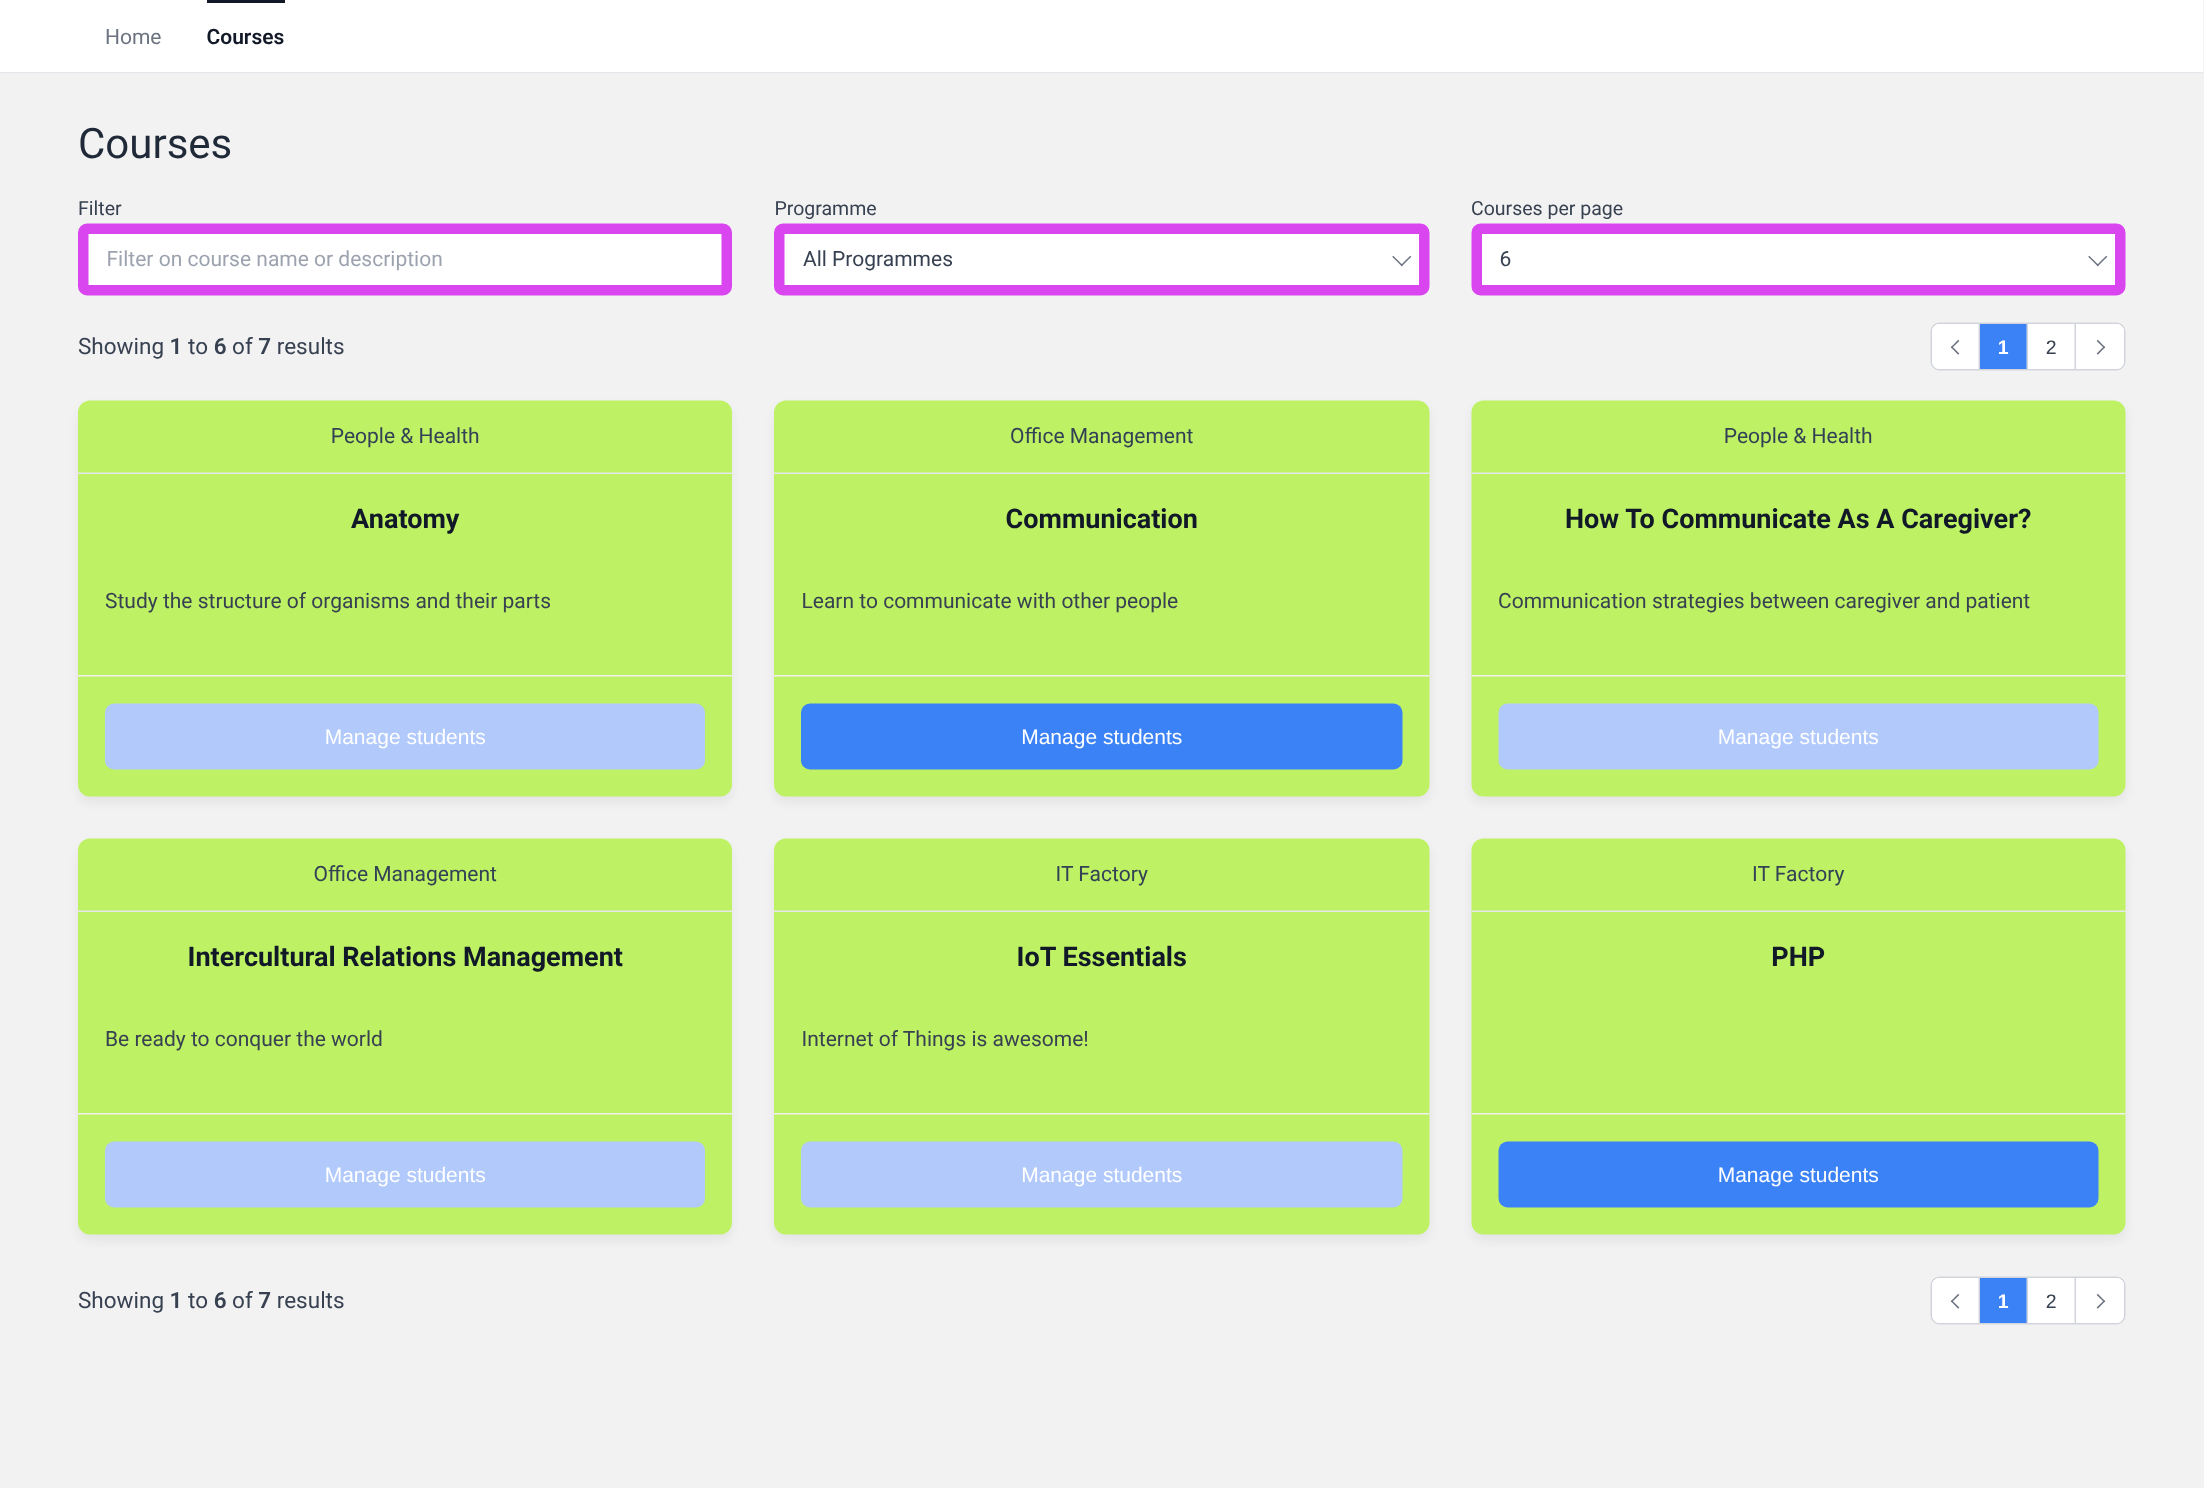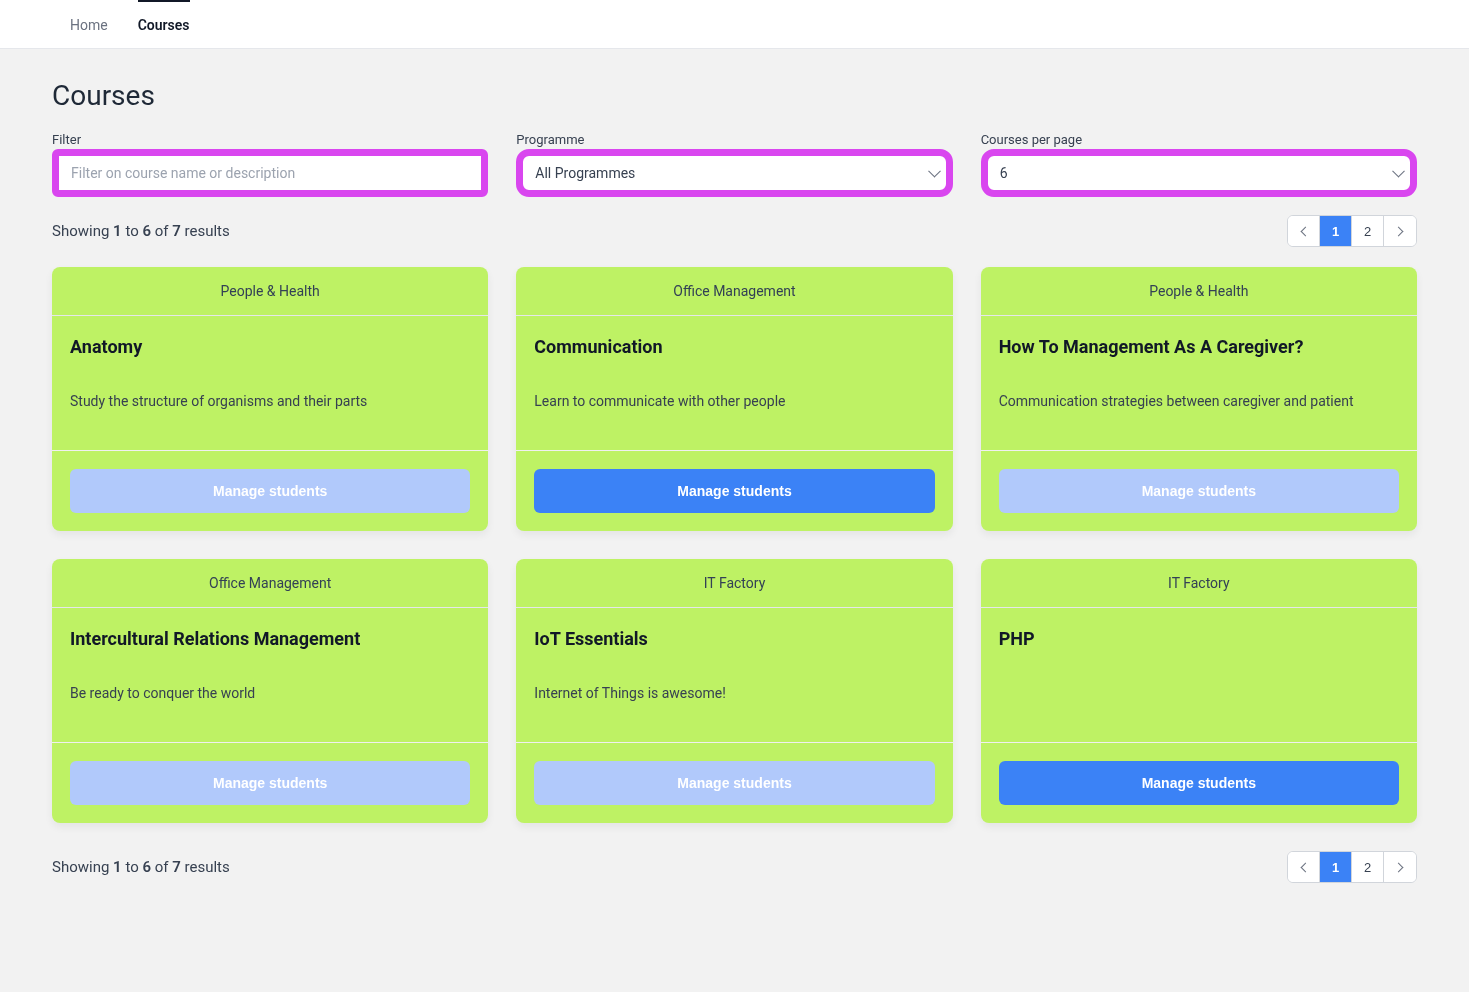--- a/index.html
+++ b/index.html
@@ -98,21 +98,20 @@
       width: 8px;
       height: 8px;
       border-right: 1.5px solid #6b7280;
       border-bottom: 1.5px solid #6b7280;
       transform: translateY(-70%) rotate(45deg);
       pointer-events: none;
     }
 
     .select-wrapper .filter-select {
       width: 100%;
-      border-radius: 13px;
     }
 
     .results-row {
       display: flex;
       justify-content: space-between;
       align-items: center;
       margin-bottom: 20px;
     }
 
     .results-text {
@@ -199,39 +198,40 @@
       padding: 20px 18px;
       flex: 1;
       min-height: 134px;
     }
 
     .card-title {
       font-size: 18px;
       font-weight: 700;
       color: #111827;
       margin-bottom: 36px;
+      text-align: center;
     }
 
     .card-desc {
       font-size: 14px;
       color: #374151;
     }
 
     .card-footer {
       padding: 18px;
       border-top: 1px solid #f0f0f0;
     }
 
     .manage-btn {
       width: 100%;
       padding: 14px;
       border: none;
       border-radius: 6px;
       font-size: 14px;
-      font-weight: 700;
+      font-weight: 400;
       cursor: pointer;
       text-align: center;
     }
 
     .manage-btn.enabled {
       background: #3b82f6;
       color: #fff;
     }
 
     .manage-btn.disabled {
@@ -309,21 +309,21 @@
         <div class="card-header">Office Management</div>
         <div class="card-body">
           <div class="card-title">Communication</div>
           <div class="card-desc">Learn to communicate with other people</div>
         </div>
         <div class="card-footer"><button class="manage-btn enabled">Manage students</button></div>
       </div>
       <div class="card">
         <div class="card-header">People &amp; Health</div>
         <div class="card-body">
-          <div class="card-title">How To Management As A Caregiver?</div>
+          <div class="card-title">How To Communicate As A Caregiver?</div>
           <div class="card-desc">Communication strategies between caregiver and patient</div>
         </div>
         <div class="card-footer"><button class="manage-btn disabled">Manage students</button></div>
       </div>
       <div class="card">
         <div class="card-header">Office Management</div>
         <div class="card-body">
           <div class="card-title">Intercultural Relations Management</div>
           <div class="card-desc">Be ready to conquer the world</div>
         </div>

